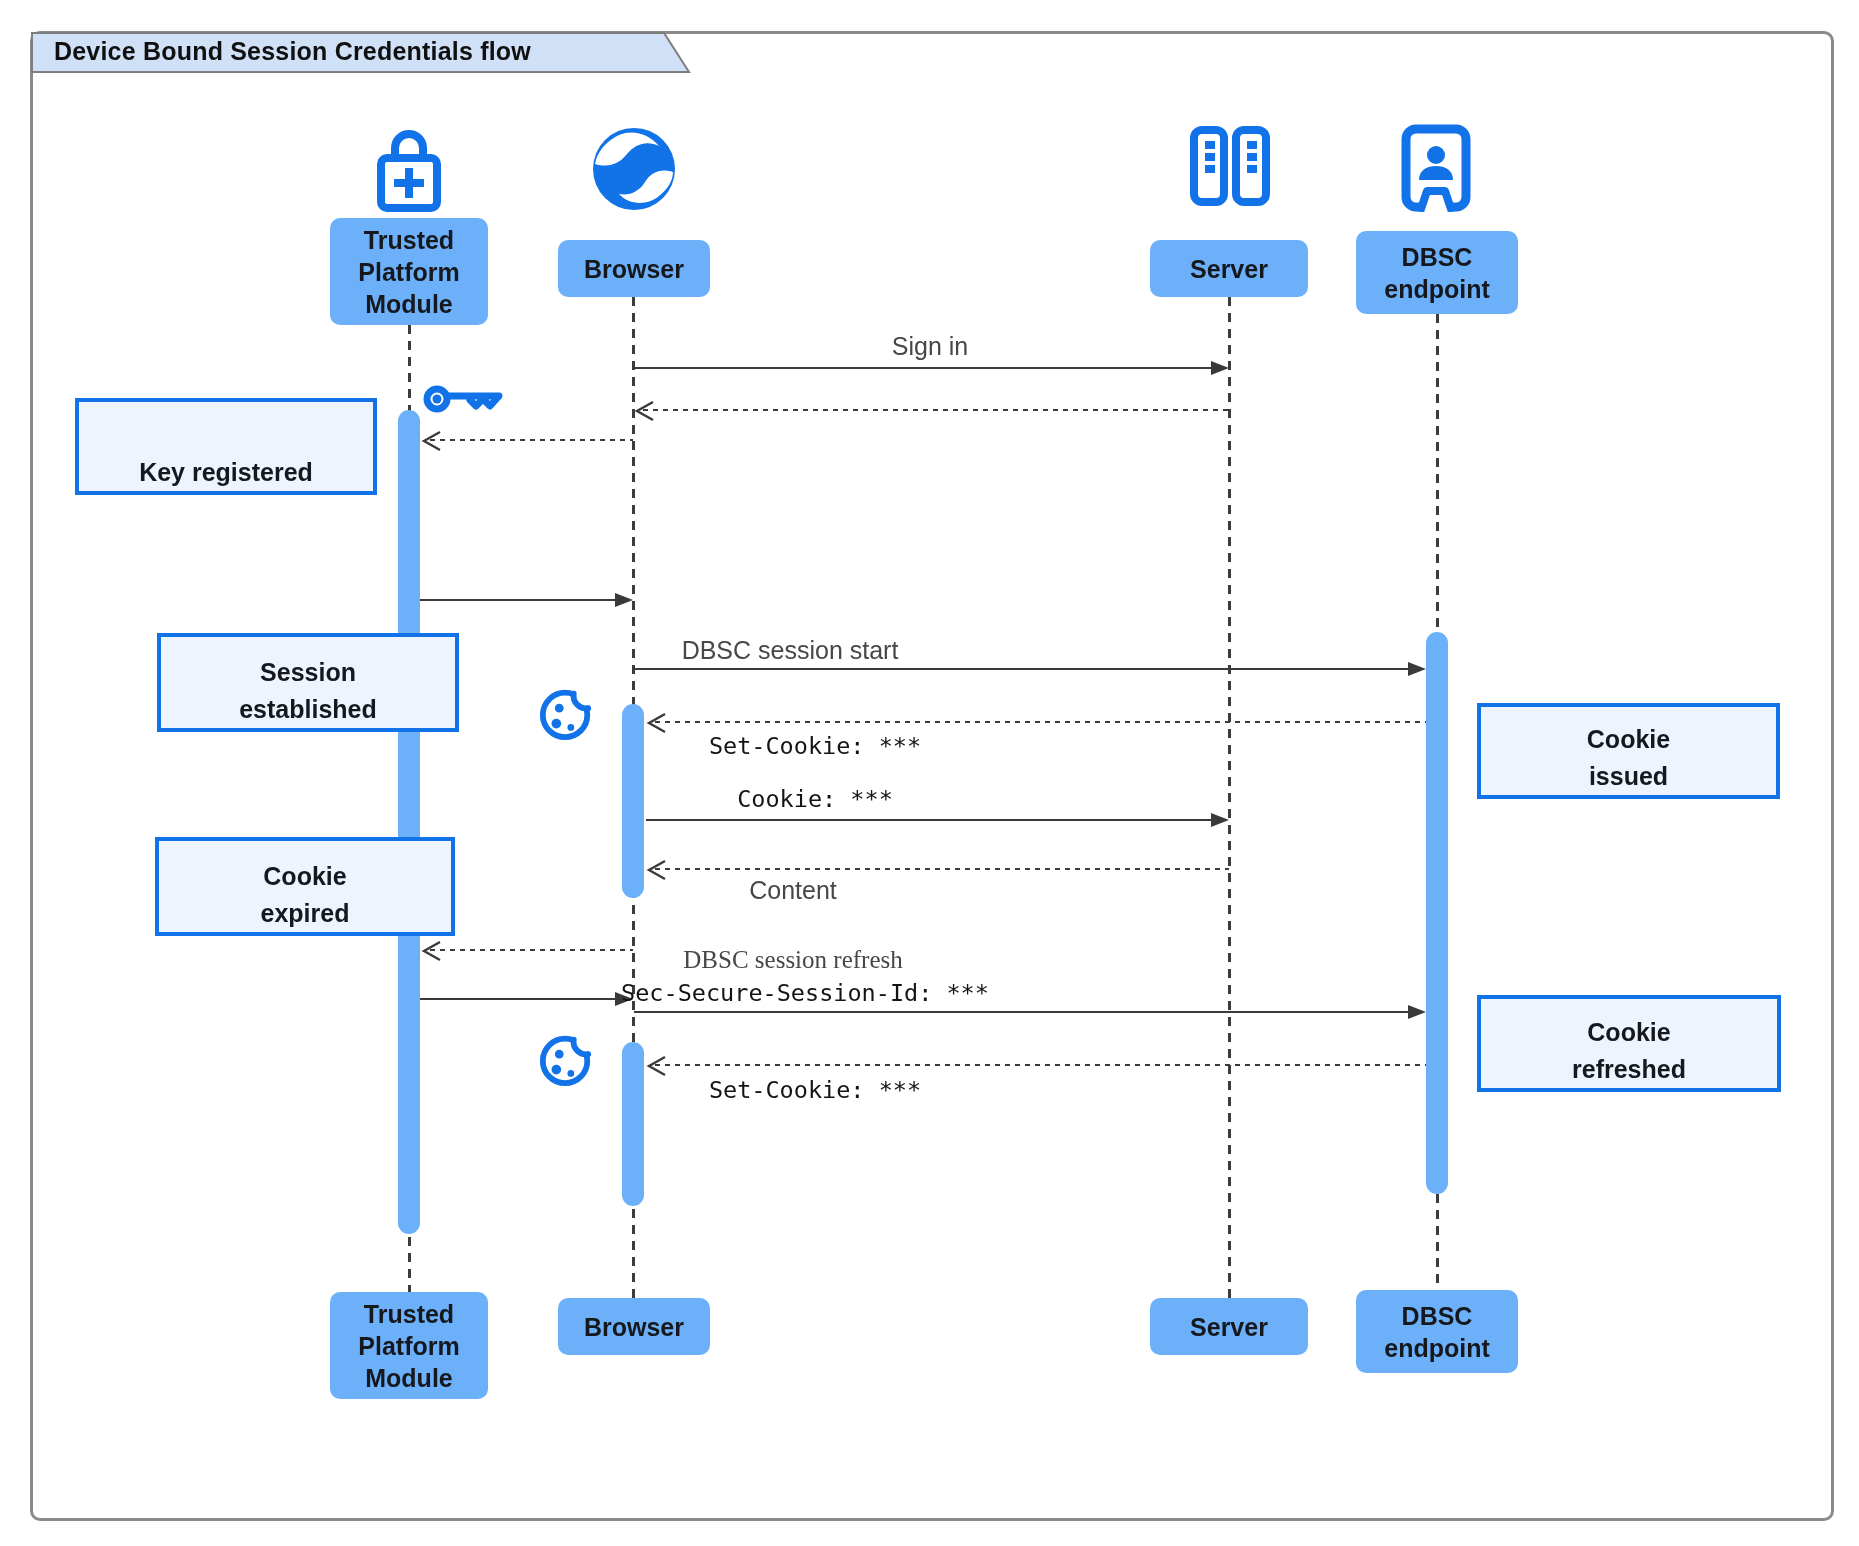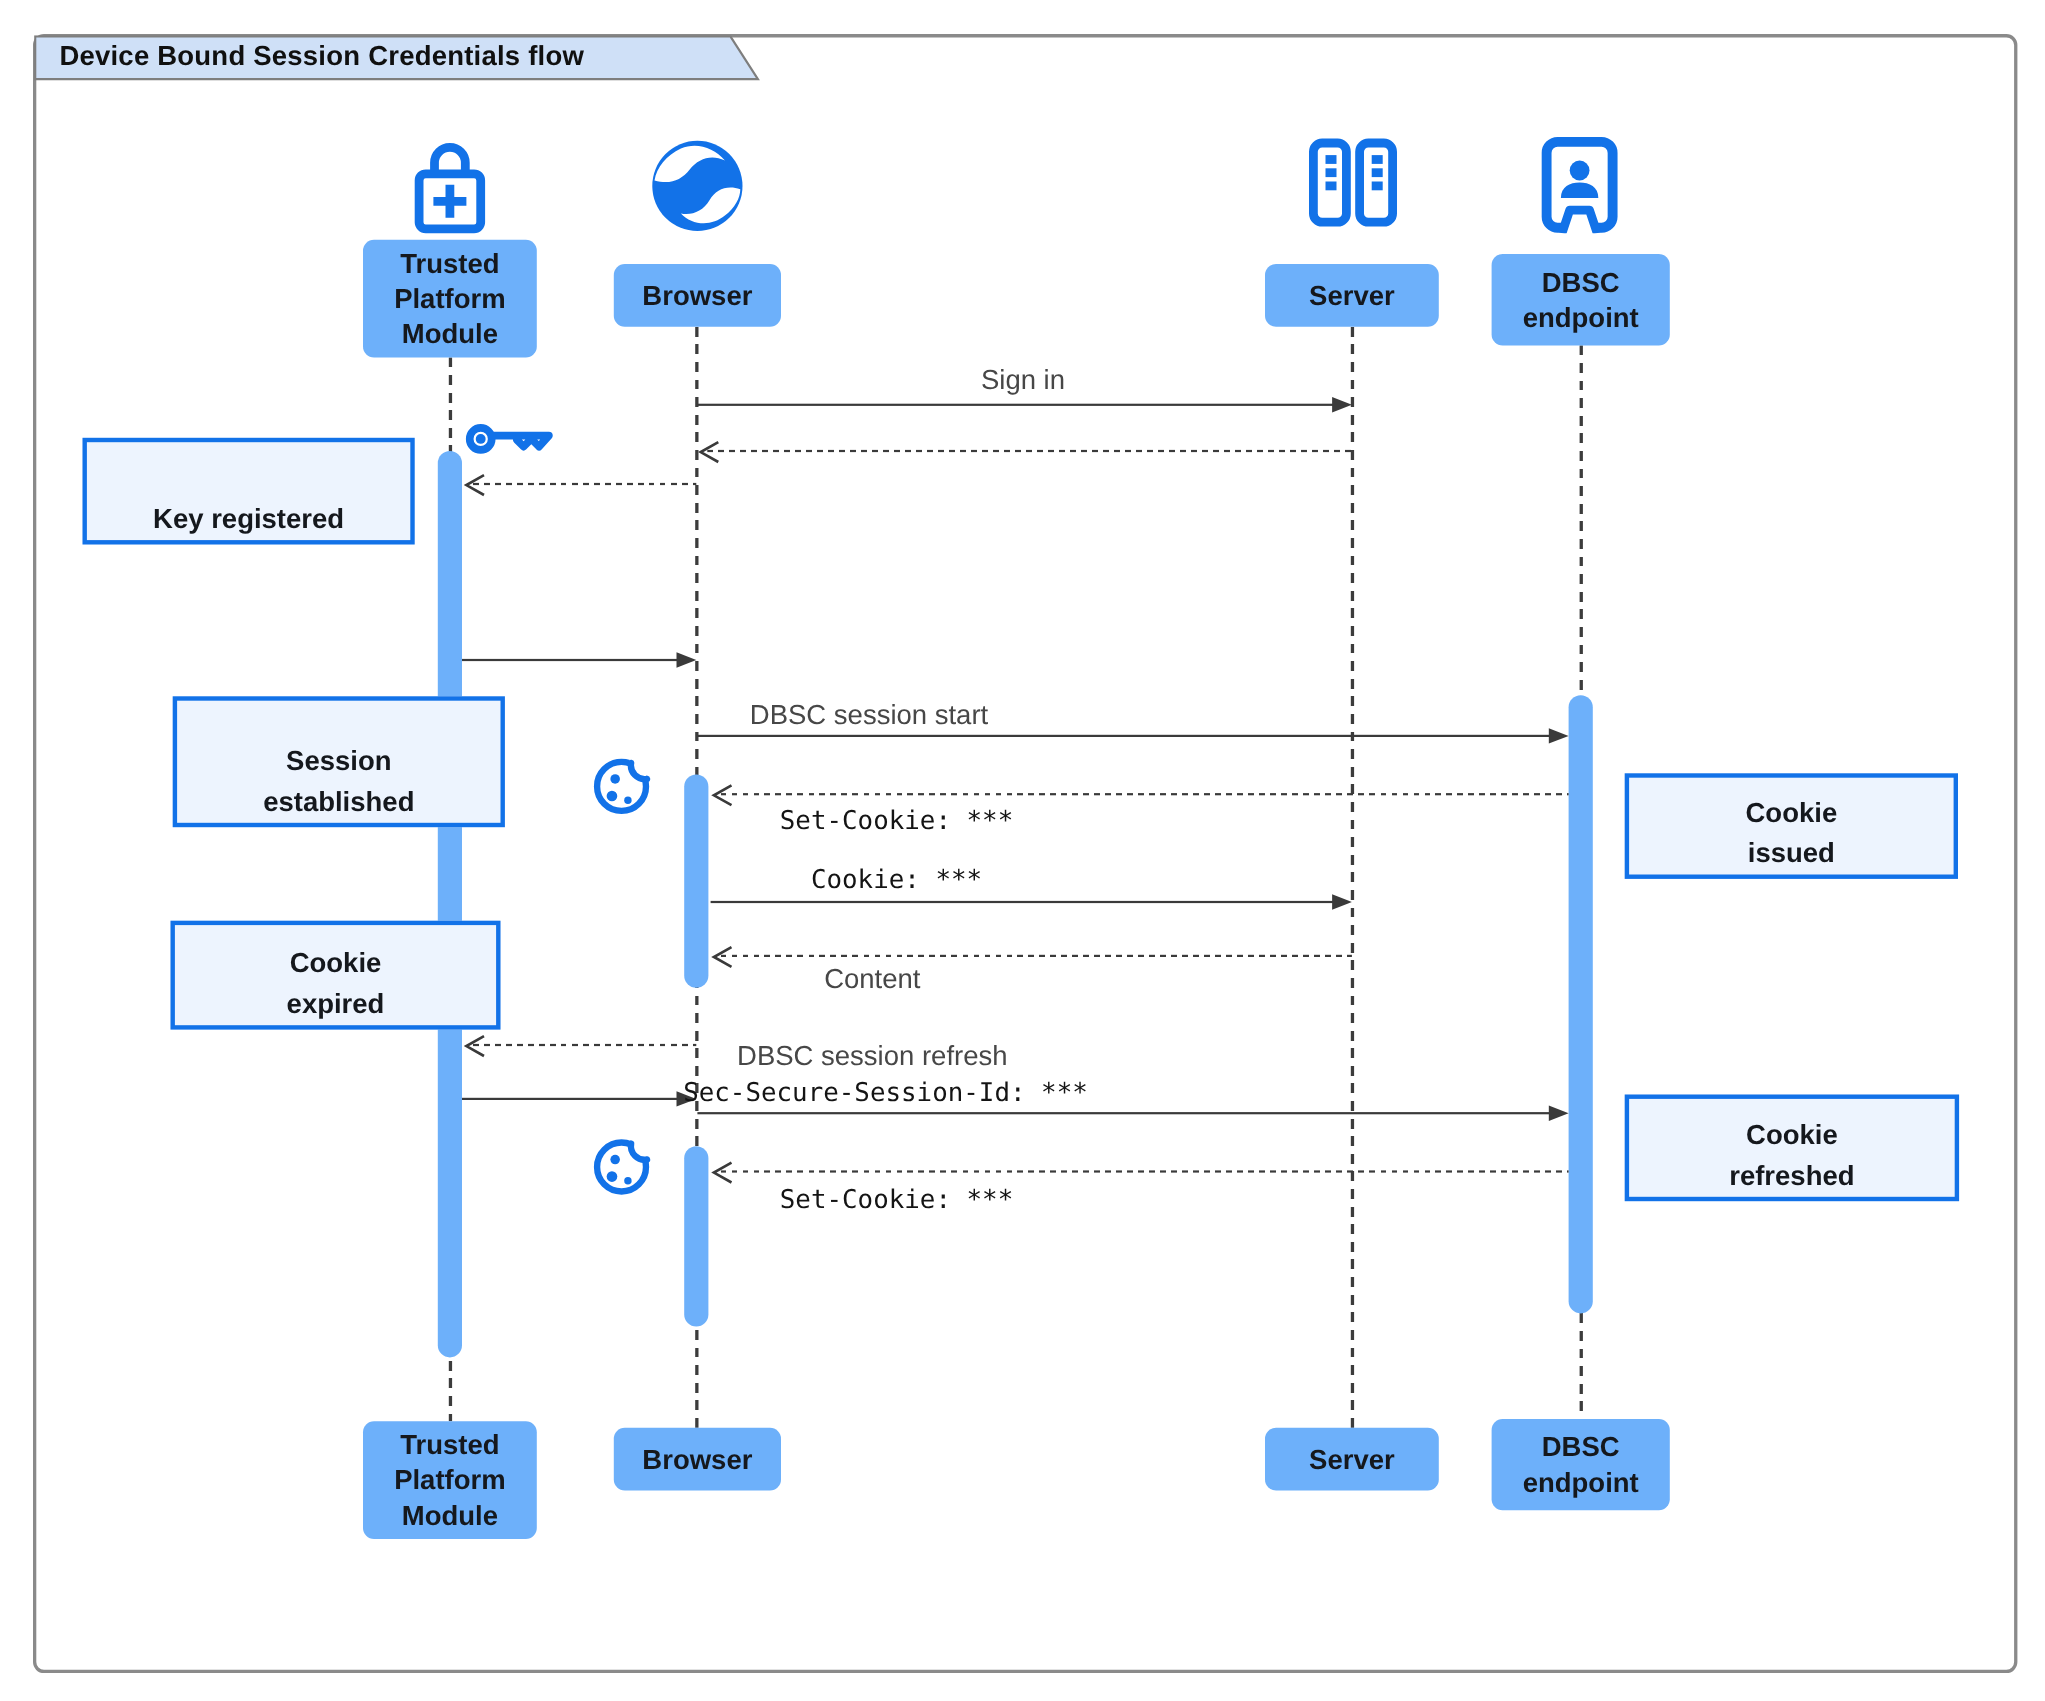--- a/index.html
+++ b/index.html
@@ -191,21 +191,21 @@
     <svg class="ah-l" width="26" height="26" viewBox="0 0 26 26">
         <path d="M21 4 L5 13 L21 22" fill="none" stroke="#3a3a3a" stroke-width="2.4"></path>
       </svg>
   </div>
 
   <div class="mlabel sans" style="left:780px; top:332px; width:300px;">Sign in</div>
   <div class="mlabel sans" style="left:640px; top:636px; width:300px;">DBSC session start</div>
   <div class="mlabel mono" style="left:665px; top:732px; width:300px;">Set-Cookie: ***</div>
   <div class="mlabel mono" style="left:665px; top:785px; width:300px;">Cookie: ***</div>
   <div class="mlabel sans" style="left:643px; top:876px; width:300px;">Content</div>
-  <div class="mlabel sans" style="left:643px; top:946px; width:300px;">DBSC session refresh</div>
+  <div class="mlabel sans" style="left:643px; top:946px; width:300px;font-family:Liberation Serif, serif;">DBSC session refresh</div>
   <div class="mlabel mono" style="left:605px; top:979px; width:400px;">Sec-Secure-Session-Id: ***</div>
   <div class="mlabel mono" style="left:665px; top:1076px; width:300px;">Set-Cookie: ***</div>
 
   <svg class="icon" style="left:423px; top:379px;" width="80" height="40" viewBox="0 0 80 40">
     <circle cx="14" cy="20" r="10" fill="#fff" stroke="#1272e8" stroke-width="7"></circle>
     <circle cx="14" cy="20" r="4.5" fill="#1272e8"></circle>
     <path d="M24 17 H76 L67 27 L60 20 L53 27 L47 21" fill="none" stroke="#1272e8" stroke-width="7" stroke-linejoin="round" stroke-linecap="round"></path>
   </svg>
   <svg class="icon" style="left:537px; top:681px;" width="58" height="62" viewBox="0 0 60 62">
     <circle cx="29" cy="34" r="23" fill="#fff" stroke="#1272e8" stroke-width="6"></circle>
@@ -220,21 +220,21 @@
     <circle cx="48" cy="13" r="12" fill="#fff"></circle>
     <path d="M38 12 a13 13 0 0 0 15 15" fill="none" stroke="#1272e8" stroke-width="6" stroke-linecap="round"></path>
     <circle cx="23" cy="27" r="4.5" fill="#1272e8"></circle>
     <circle cx="20" cy="43" r="5" fill="#1272e8"></circle>
     <circle cx="35" cy="47" r="3.5" fill="#1272e8"></circle>
   </svg>
 
   <div class="note" style="left:75px; top:398px; width:302px; height:97px;">
     <div>Key registered</div>
   </div>
-  <div class="note" style="left:157px; top:633px; width:302px; height:119px;">
+  <div class="note" style="left:157px; top:633px; width:302px; height:99px;">
     <div>Session</div>
     <div>established</div>
   </div>
   <div class="note" style="left:155px; top:837px; width:300px; height:99px;">
     <div>Cookie</div>
     <div>expired</div>
   </div>
   <div class="note" style="left:1477px; top:703px; width:303px; height:96px;">
     <div>Cookie</div>
     <div>issued</div>

